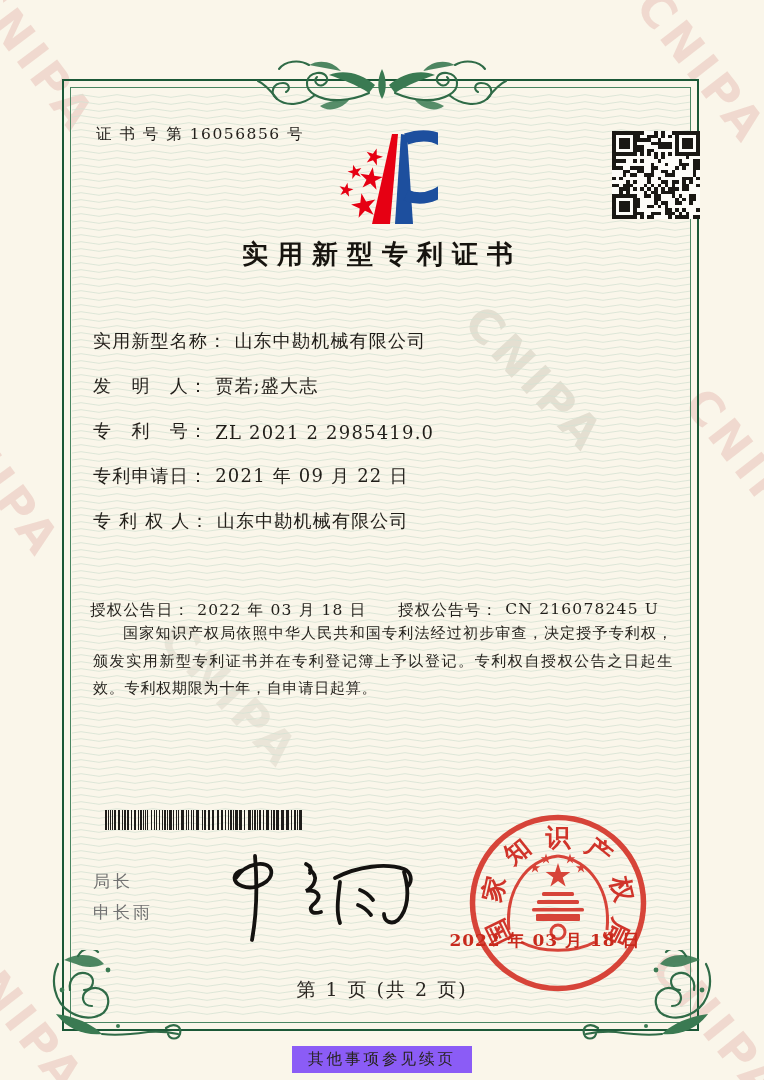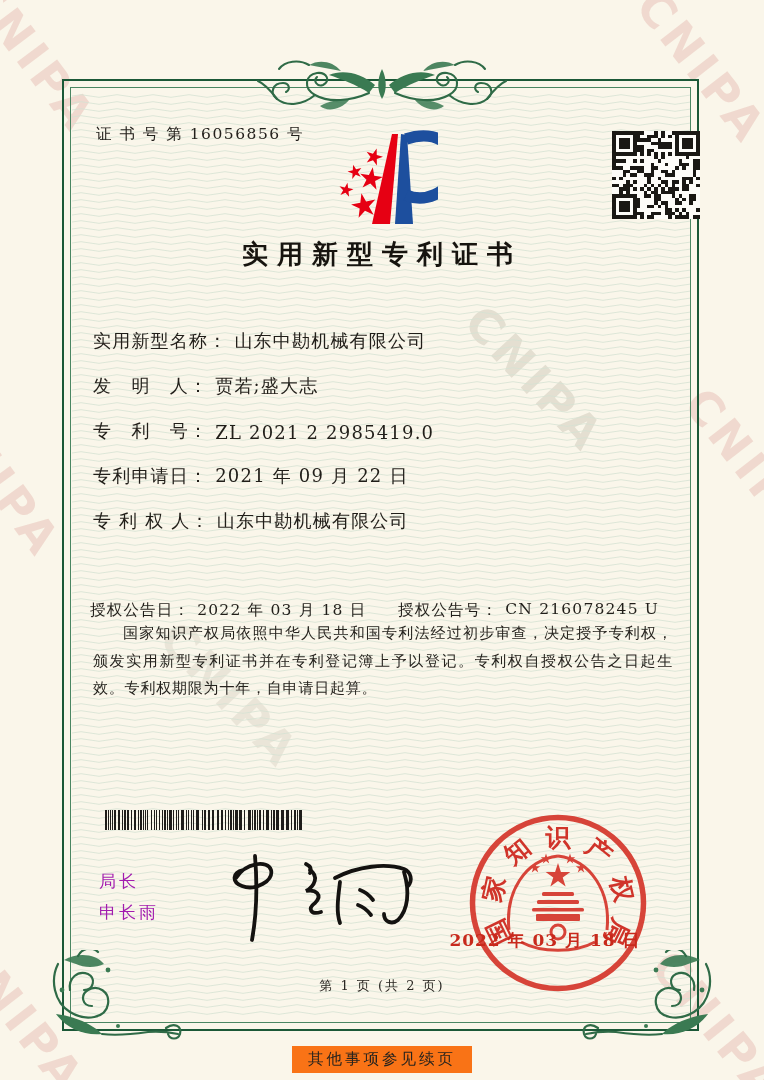--- a/index.html
+++ b/index.html
@@ -23,29 +23,29 @@
   .field-row{display:flex;height:45px;align-items:flex-end;font-size:18px;letter-spacing:1.2px;color:#211e19;}
   .field-label{white-space:pre;}
   .field-value{white-space:pre;margin-left:7px;}
   #grant-row{left:90px;top:588px;width:585px;height:45px;display:flex;align-items:center;
              font-size:15.5px;letter-spacing:1.2px;color:#211e19;}
   #grant-no-group{position:absolute;left:308px;display:flex;}
   
   #body-text{left:93px;top:621px;width:580px;color:#26231e;}
   #body-text p{margin:0;text-indent:2em;font-size:15px;line-height:27.5px;letter-spacing:0.8px;text-align:justify;font-family:Liberation Mono, monospace;}
   
-  #director{left:93px;top:866px;font-size:17px;letter-spacing:3px;color:#a21caf;line-height:31px;margin-left:6px;}
+  #director{left:93px;top:866px;font-size:17px;letter-spacing:3px;color:#737373;line-height:31px;}
   #seal-date{left:445px;top:929px;width:200px;text-align:center;font-size:17px;font-weight:700;
              color:#c8291c;letter-spacing:1px;z-index:7;}
   #seal{left:463px;top:808px;width:190px;height:190px;z-index:5;}
   .seal-char{position:absolute;font-size:25px;font-weight:700;color:#d0342a;
              font-family:"DejaVu Serif","Liberation Serif",serif;}
-  #page-number{left:62px;top:977px;width:640px;text-align:center;font-size:13px;letter-spacing:2px;color:#2a2722;}
+  #page-number{left:62px;top:977px;width:640px;text-align:center;font-size:19px;letter-spacing:2px;color:#2a2722;}
   #continuation{left:0;top:1046px;width:764px;text-align:center;}
-  #continuation span{display:inline-block;background:#f97316;padding:3px 16px;font-size:15.5px;
+  #continuation span{display:inline-block;background:#8b5cf6;padding:3px 16px;font-size:15.5px;
                      letter-spacing:3px;color:#26231e;}
 </style>
 </head>
 <body>
 
 <div id="page">
 
   <span class="wm wm-pink" style="left:-58px;top:28px;transform:rotate(53deg);">CNIPA</span>
   <span class="wm wm-pink" style="left:612px;top:40px;transform:rotate(52deg);">CNIPA</span>
   <span class="wm wm-gray" style="left:445px;top:352px;transform:rotate(47deg);">CNIPA</span>

